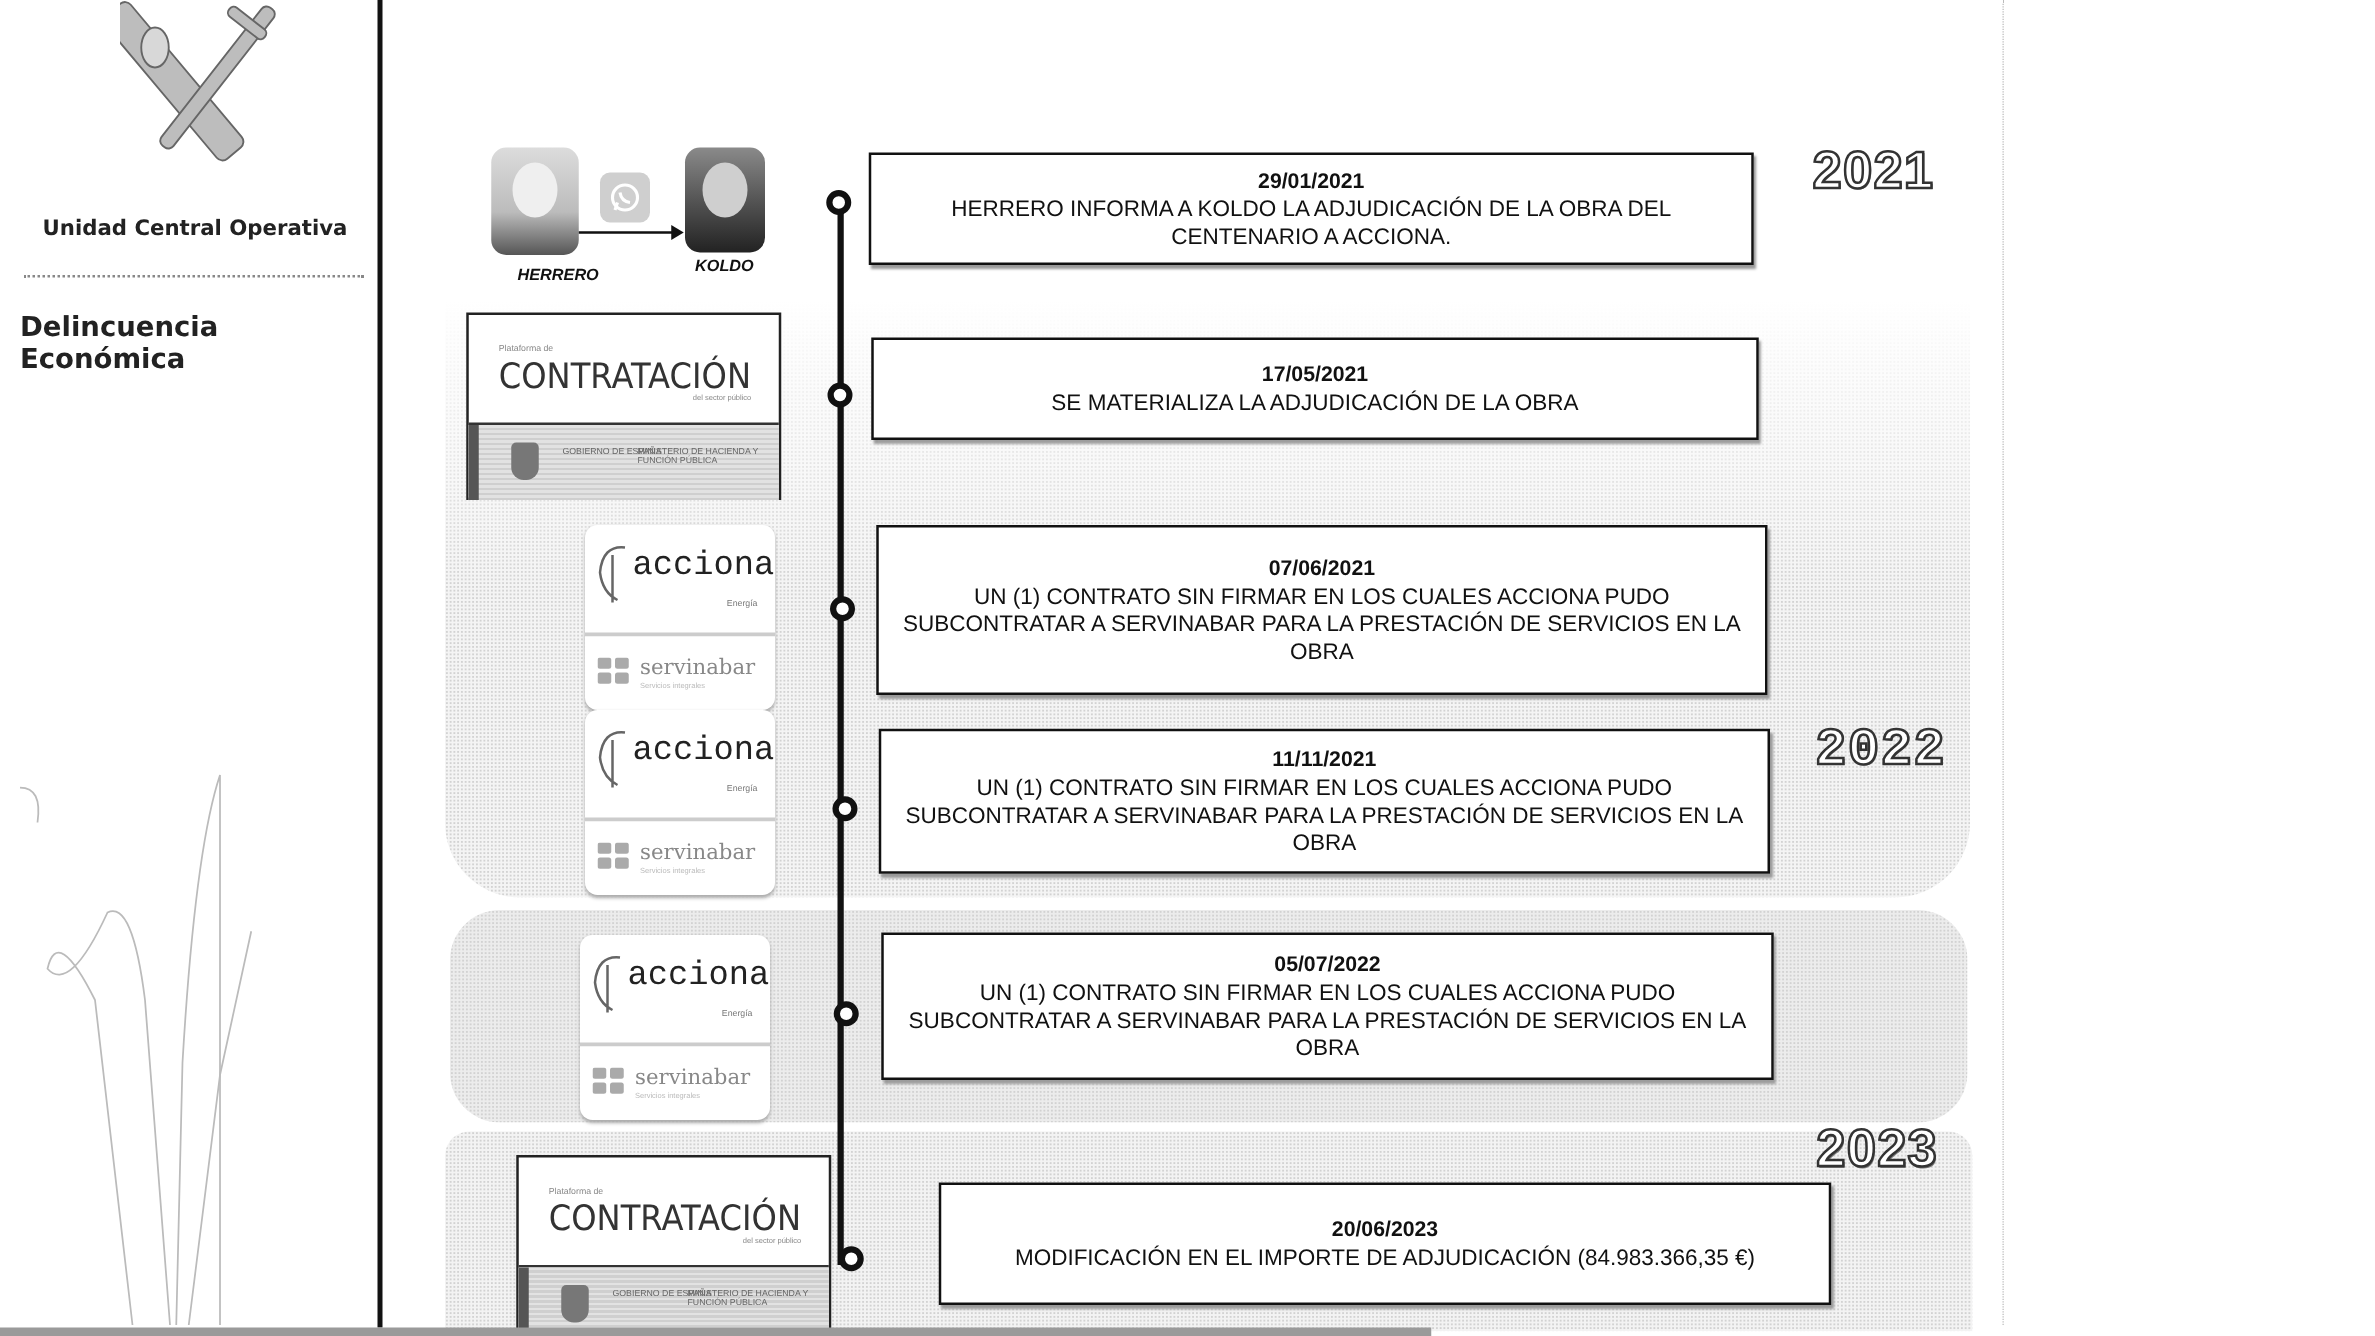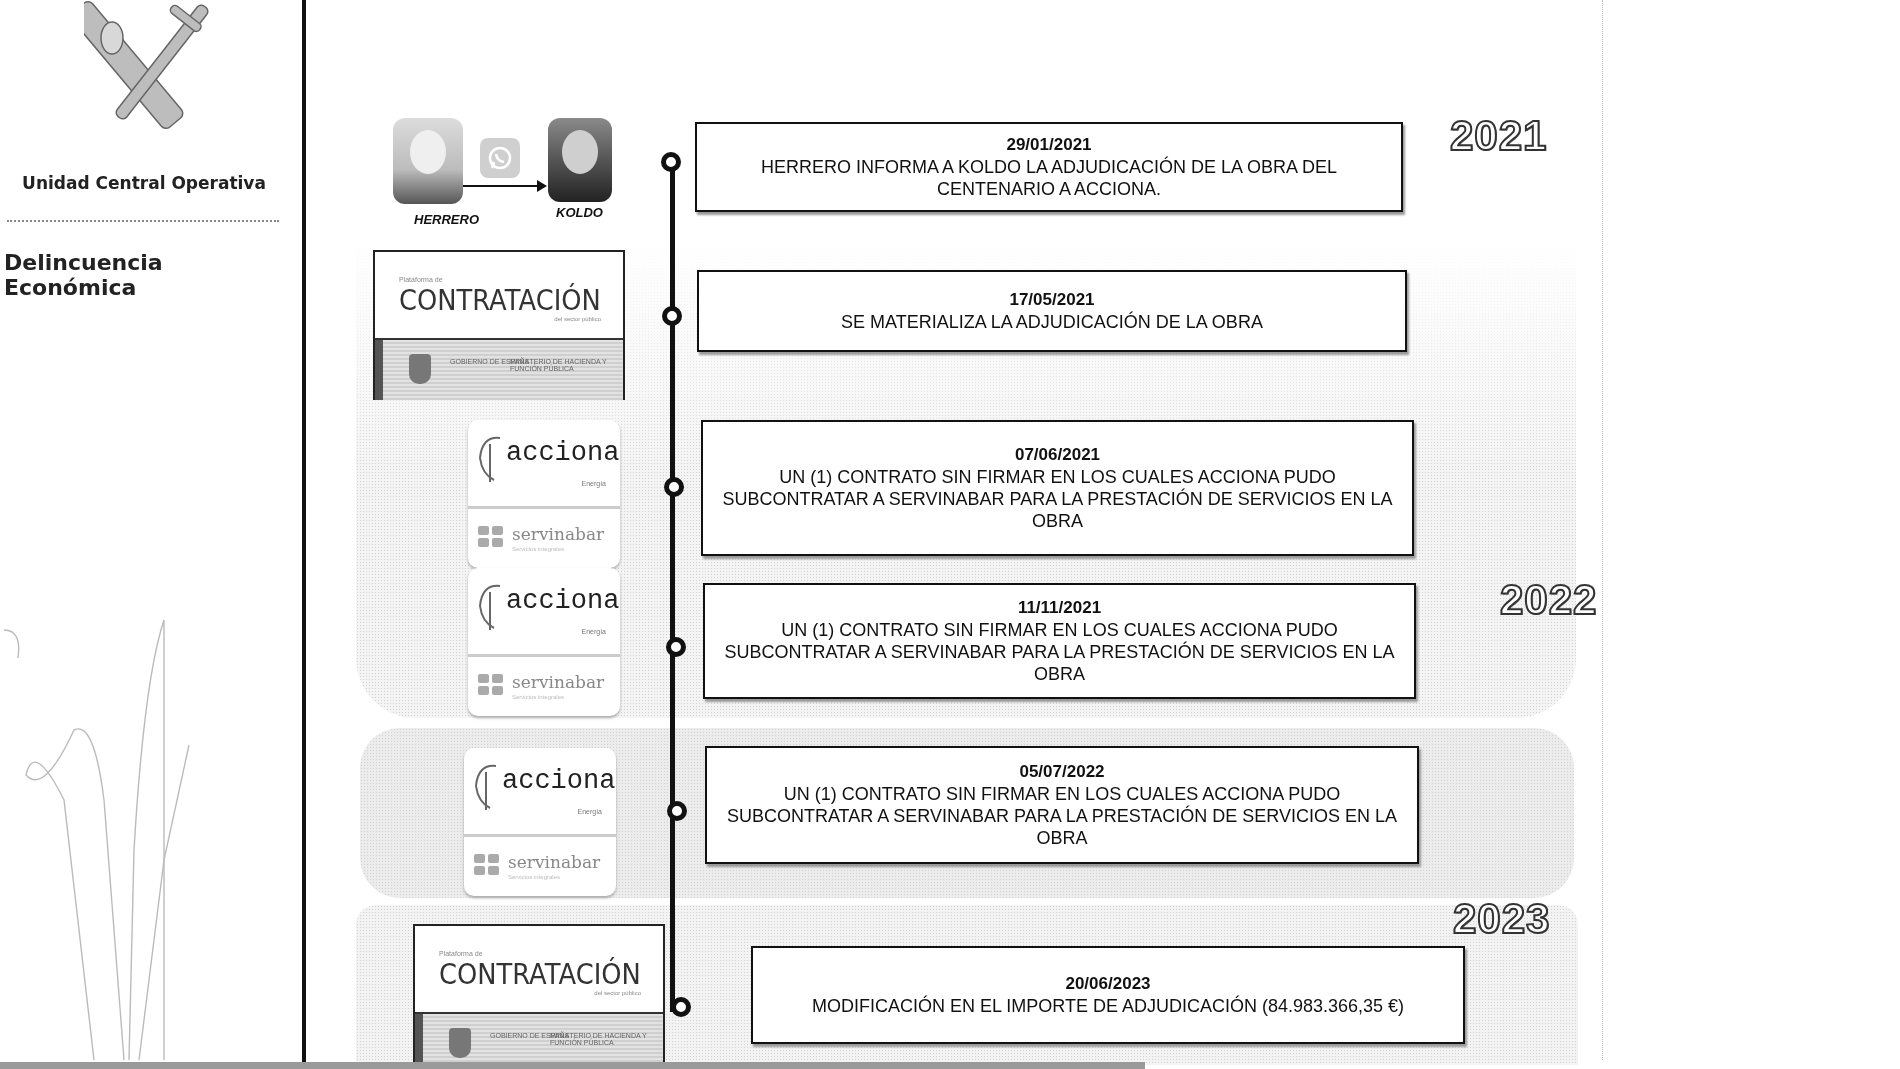--- a/index.html
+++ b/index.html
@@ -3,21 +3,21 @@
 <meta charset="utf-8">
 <style>
   html, body { margin:0; padding:0; }
   body {
     width:1900px; height:1069px; position:relative; overflow:hidden;
     background:#ffffff; font-family:"Liberation Sans", sans-serif; color:#111;
   }
   .abs { position:absolute; }
 
   
-  .sidebar { left:4px; top:0; width:304px; height:1069px; }
+  .sidebar { left:16px; top:0; width:304px; height:1069px; }
   .sidebar-divider { left:302px; top:0; width:4px; height:1062px; background:#111; }
   .emblem { left:80px; top:0; width:130px; height:130px; }
   .unit-title {
     left:0; width:280px; top:173px; text-align:center;
     font-family:"DejaVu Sans", sans-serif; font-weight:bold; font-size:17px; color:#222;
   }
   .dotted-rule {
     left:3px; top:220px; width:272px; height:0;
     border-top:2px dotted #888;
   }
@@ -153,21 +153,21 @@
   </svg>
 </div>
 <div class="abs sidebar-divider"></div>
 
 <div class="abs panel panel-a"></div>
 <div class="abs panel-a-top" style="background:linear-gradient(180deg,#ffffff 0%, rgba(255,255,255,0) 100%);"></div>
 <div class="abs panel panel-b"></div>
 <div class="abs panel panel-c"></div>
 
 <div class="year" style="left:1450px; top:112px;">2021</div>
-<div class="year" style="left:1500px; top:576px;">2022</div>
+<div class="year" style="left:1452px; top:576px;font-family:Liberation Mono, monospace;">2022</div>
 <div class="year" style="left:1453px; top:895px;">2023</div>
 
 <div class="person" style="left:393px; top:118px;">
     <div class="head"></div>
   </div>
 <div class="person-label" style="left:414px; top:212px;">HERRERO</div>
 <div class="whatsapp" style="left:480px; top:138px;">
   <svg width="28" height="28" viewBox="0 0 28 28">
       <circle cx="14" cy="14" r="10" fill="none" stroke="#fff" stroke-width="2.5"></circle>
       <path d="M6 24 L8 18" stroke="#fff" stroke-width="2.5"></path>

